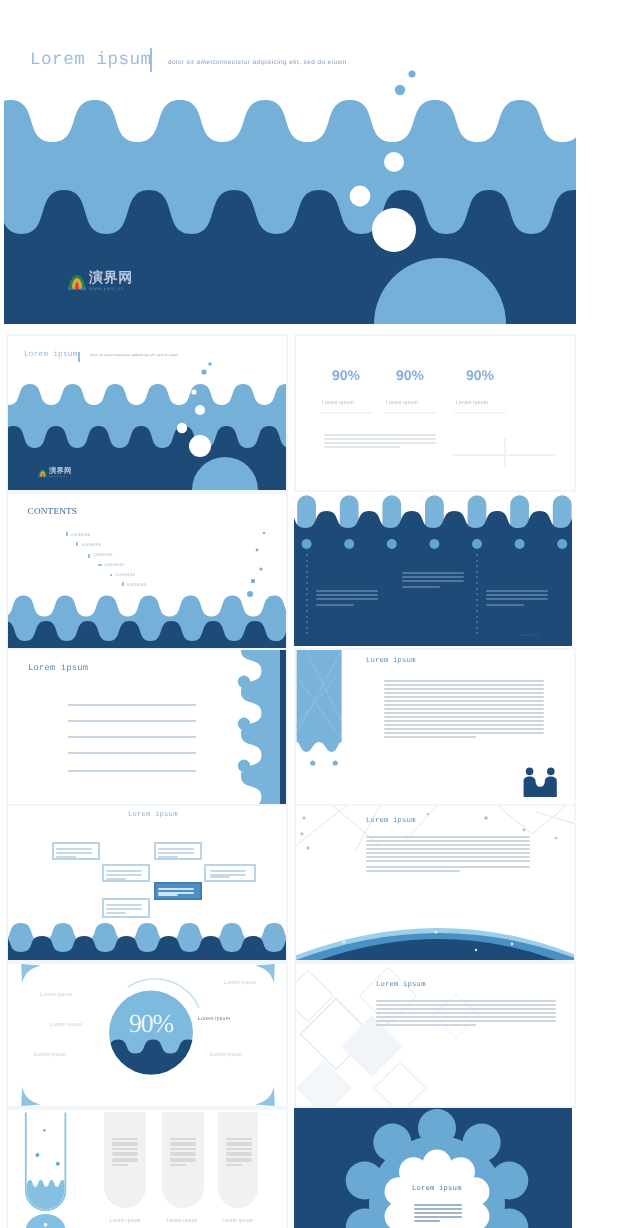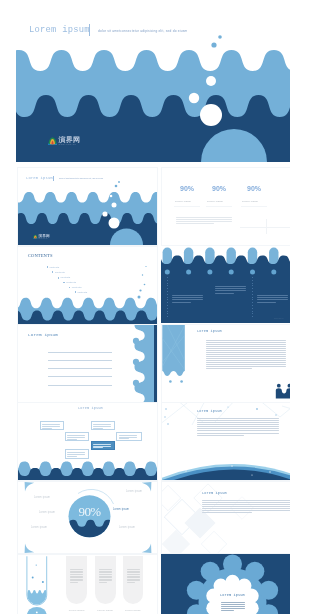--- a/index.html
+++ b/index.html
@@ -1,20 +1,20 @@
 <!DOCTYPE html>
 <html><head>
 <meta charset="utf-8">
 <title>Lorem ipsum</title>
 <style>
   html,body{margin:0;padding:0;background:#ffffff;}
   body{width:290px;height:614px;overflow:hidden;
        font-family:"Liberation Sans",sans-serif;-webkit-font-smoothing:antialiased;}
   .page{position:relative;width:290px;height:614px;background:#ffffff;}
-  .slide{position:absolute;background:#ffffff;overflow:hidden;margin-left:14px;}
+  .slide{position:absolute;background:#ffffff;overflow:hidden;}
   .sv{position:absolute;left:0;top:0;}
   .ph{position:absolute;}
   .ph i{display:block;background:#c9d8e8;border-radius:.5px;}
   .logo{position:absolute;display:flex;align-items:center;gap:1.5px;}
 </style>
 </head>
 <body>
 
 <div class="page">
   <div id="deck">

